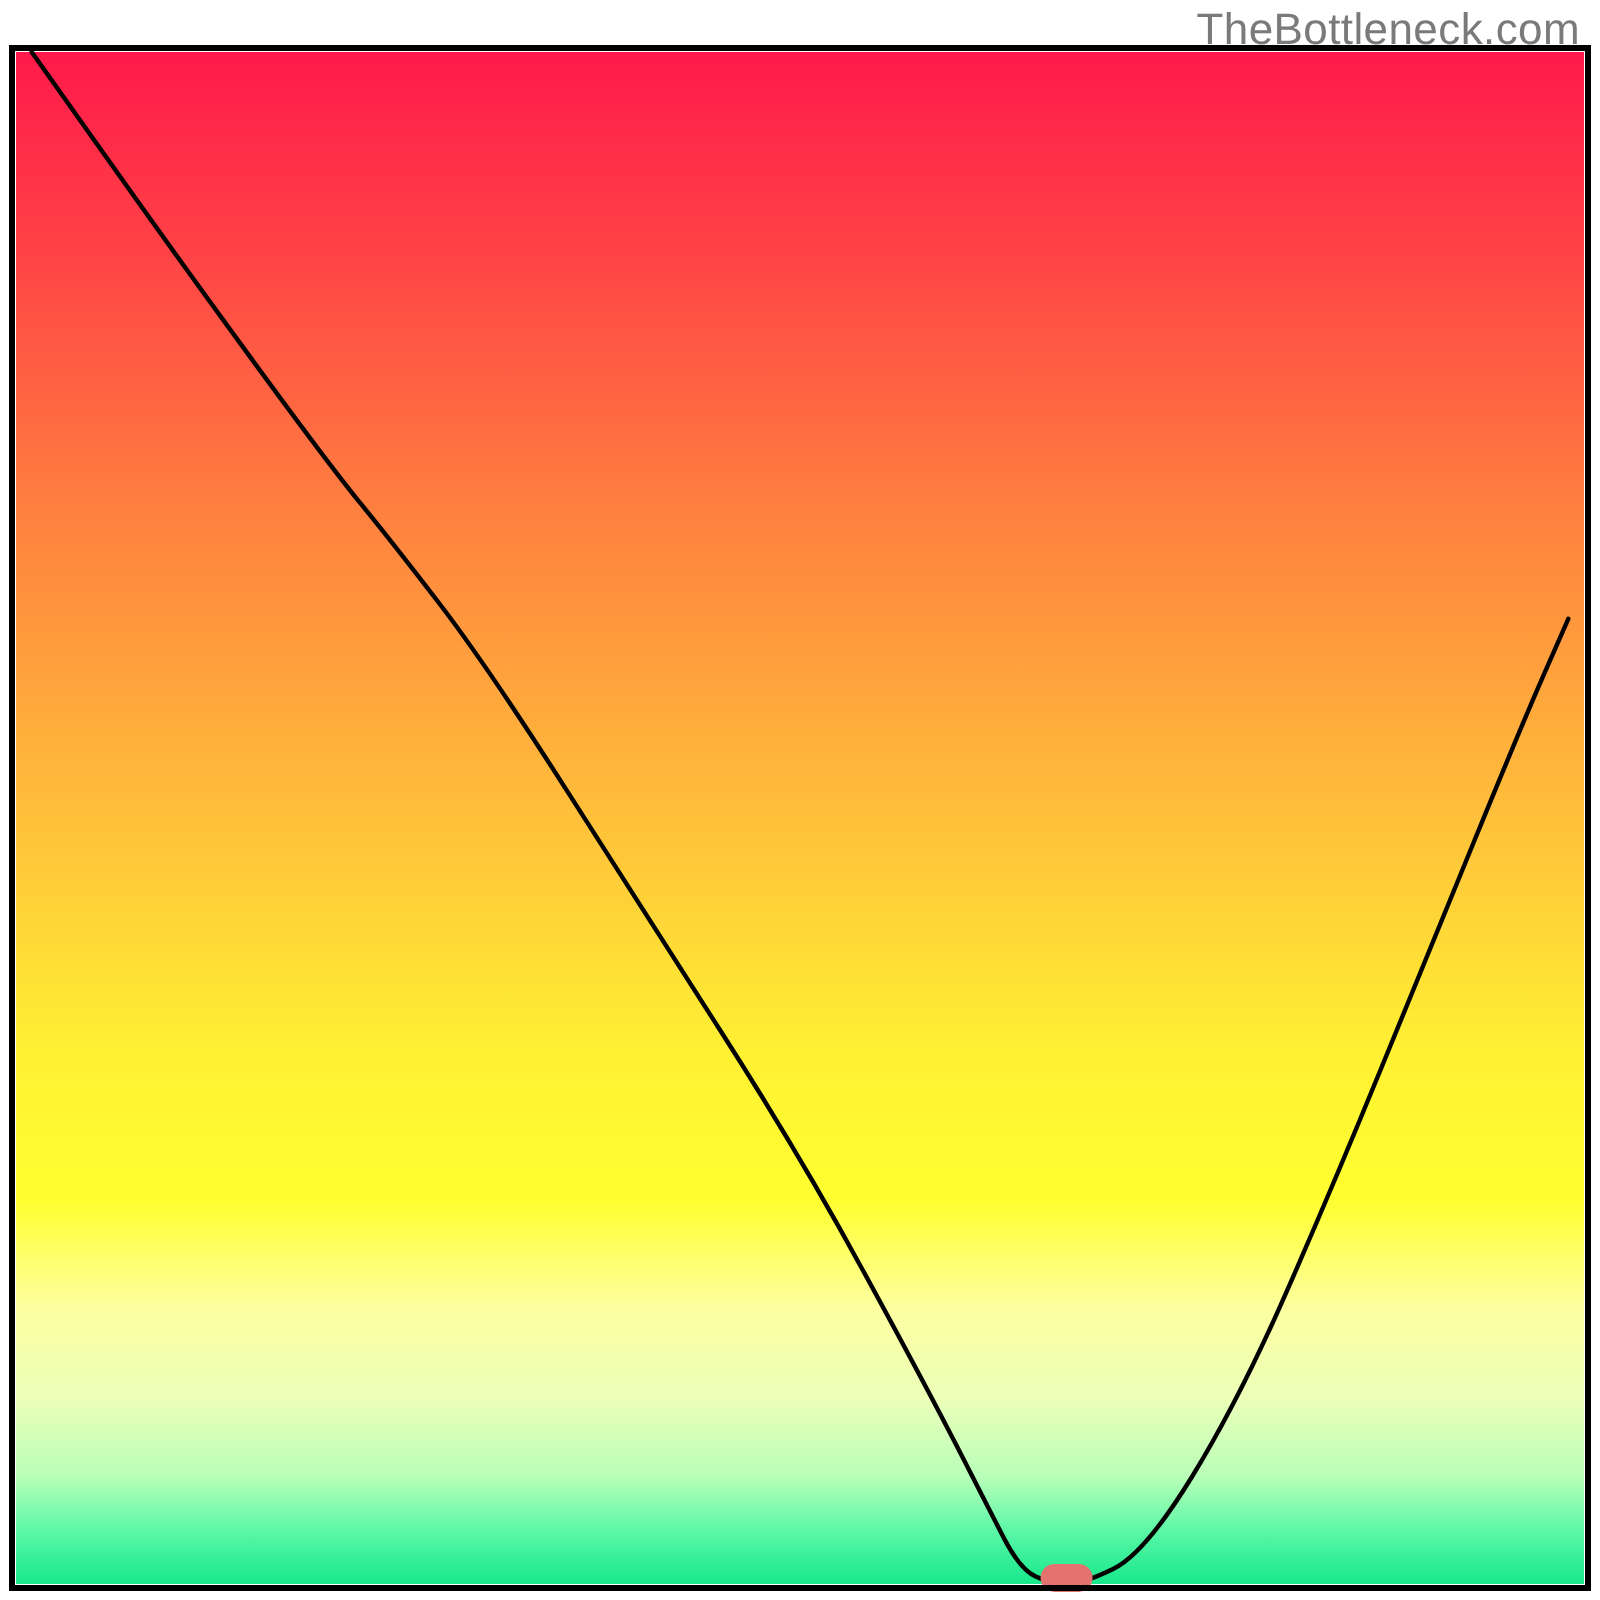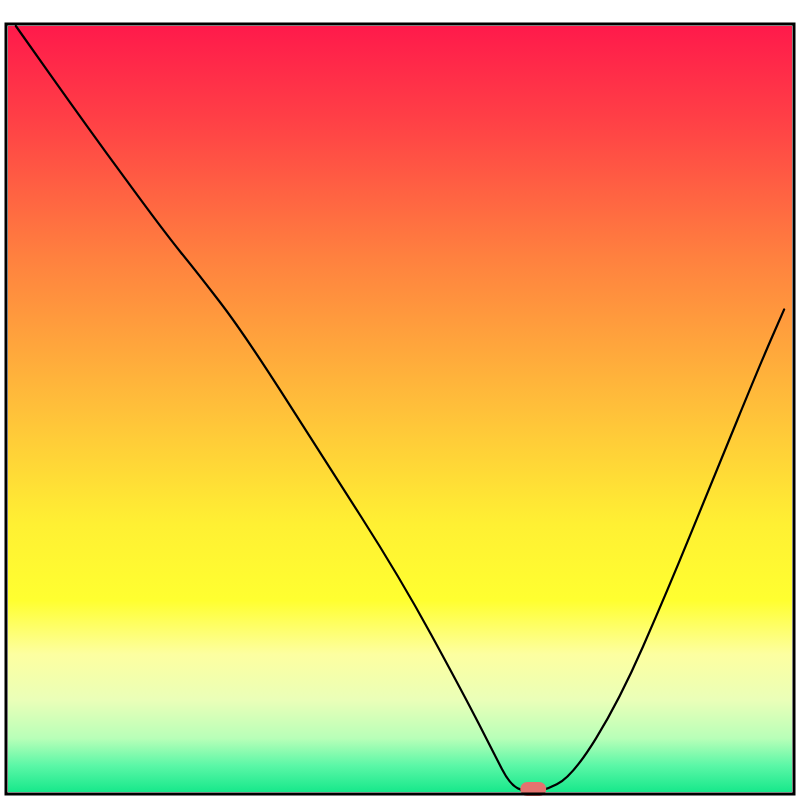--- a/index.html
+++ b/index.html
@@ -29,20 +29,21 @@
     z-index: 10;
   }
   svg {
     display: block;
   }
 </style>
 </head>
 <body>
 
 <div class="chart-container">
+  <div class="watermark">TheBottleneck.com</div>
   <svg id="chart-svg" width="800" height="800" viewBox="0 0 800 800">
       <defs>
         <linearGradient id="bg-grad" x1="0" y1="0" x2="0" y2="1">
           <stop offset="0.00%" stop-color="#ff1a4b"></stop>
           <stop offset="12.00%" stop-color="#ff3f46"></stop>
           <stop offset="30.00%" stop-color="#ff803f"></stop>
           <stop offset="50.00%" stop-color="#ffc03a"></stop>
           <stop offset="65.00%" stop-color="#fff033"></stop>
           <stop offset="75.00%" stop-color="#ffff30"></stop>
           <stop offset="82.00%" stop-color="#fdffa0"></stop>

